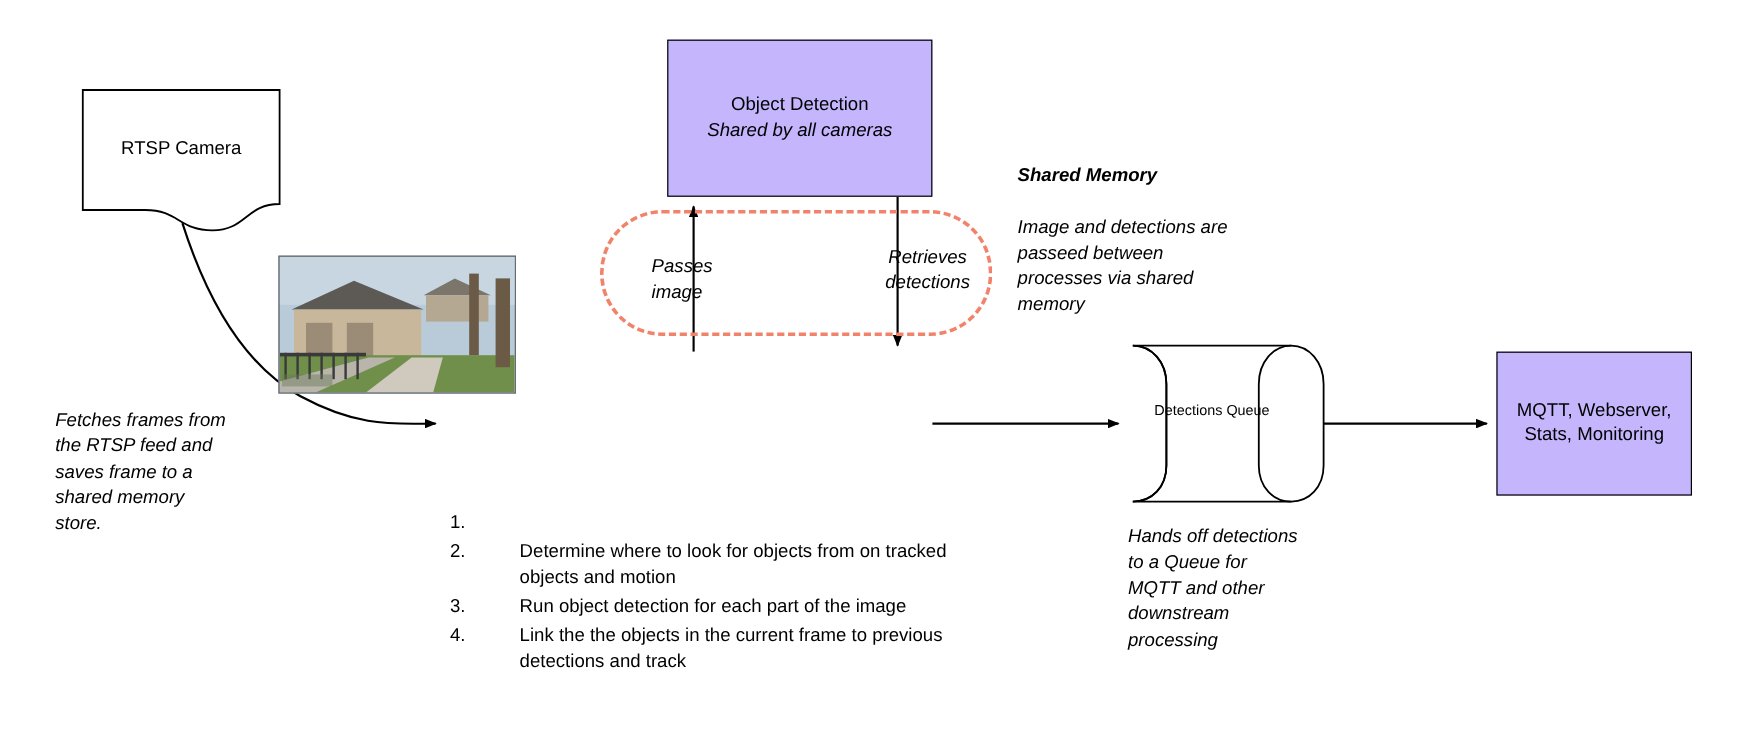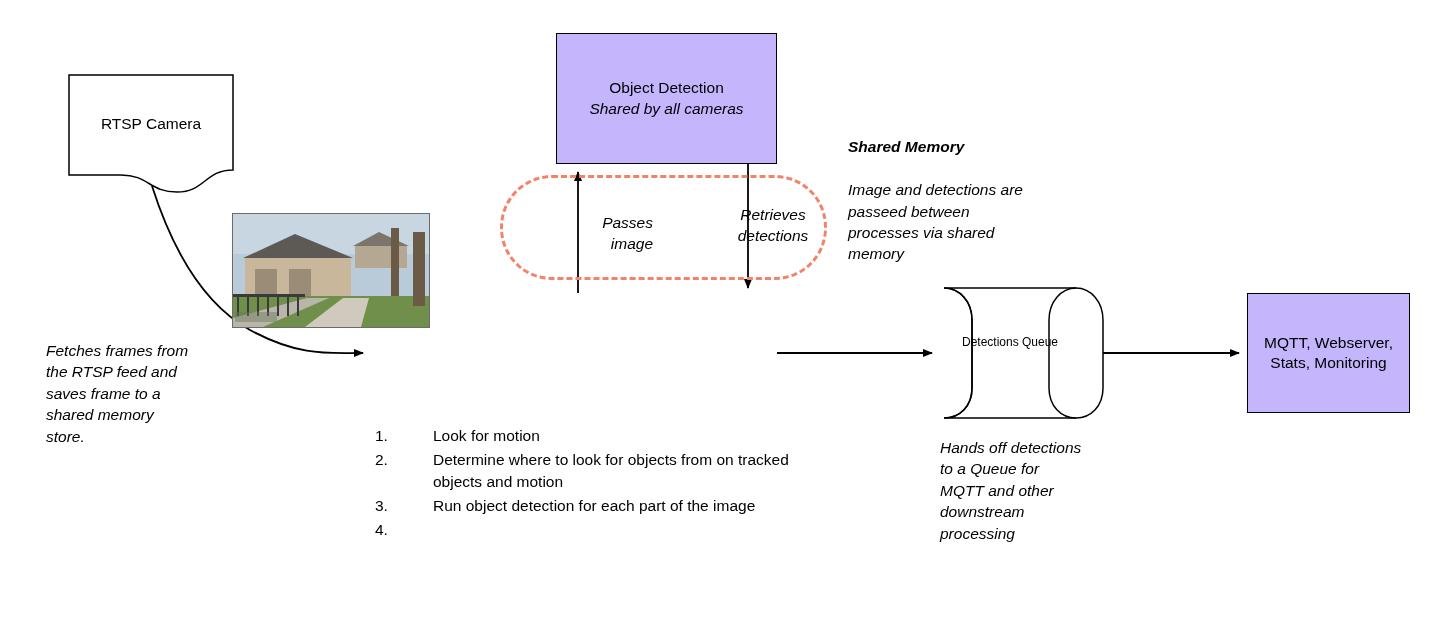--- a/index.html
+++ b/index.html
@@ -117,21 +117,21 @@
     height: 105px;
     border: 3.5px dashed #f2836b;
     border-radius: 52px;
     box-sizing: border-box;
   }
   
   #passes-image-label {
     left: 543px;
     top: 212px;
     width: 110px;
-    text-align: right;
+    text-align: left;
   }
   #retrieves-detections-label {
     left: 708px;
     top: 204px;
     width: 130px;
     text-align: center;
   }
   
   #shared-memory-note {
     left: 848px;
@@ -289,30 +289,31 @@
 
   <div class="note" id="queue-note">Hands off detections
 to a Queue for
 MQTT and other
 downstream
 processing</div>
 
   <div id="camera-steps">
     <div class="step">
       <div class="num">1.</div>
-      <div class="txt">Look for motion</div>
     </div>
     <div class="step">
       <div class="num">2.</div>
       <div class="txt">Determine where to look for objects
 from on tracked objects and motion</div>
     </div>
     <div class="step">
       <div class="num">3.</div>
       <div class="txt">Run object detection for each part of the
 image</div>
     </div>
     <div class="step">
       <div class="num">4.</div>
+      <div class="txt">Link the the objects in the current frame
+to previous detections and track</div>
     </div>
   </div>
 
 </div>
 
 </body></html>

